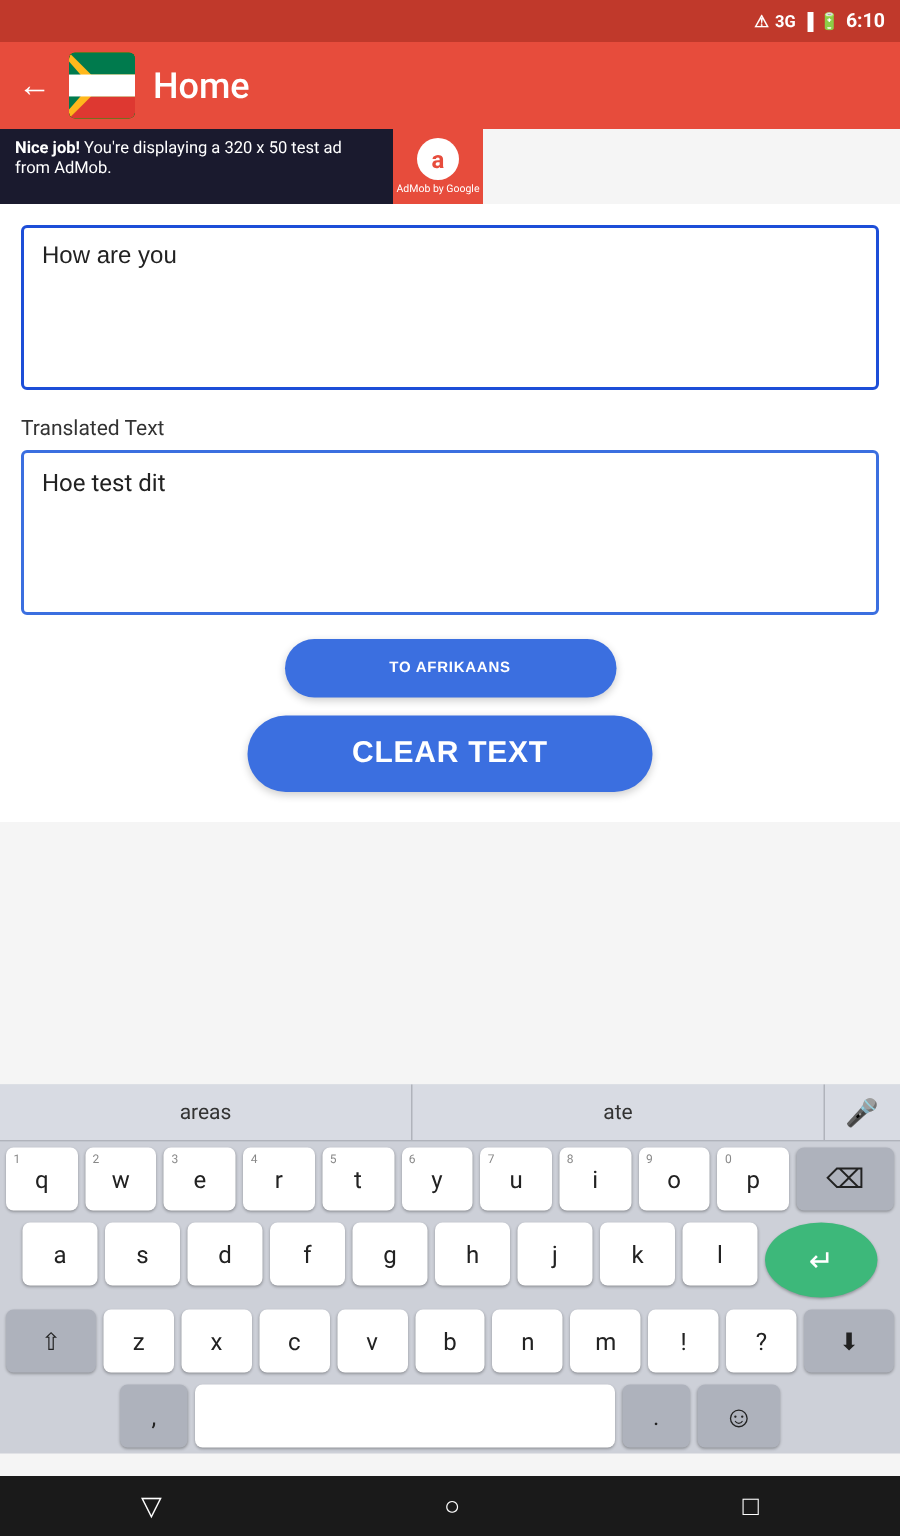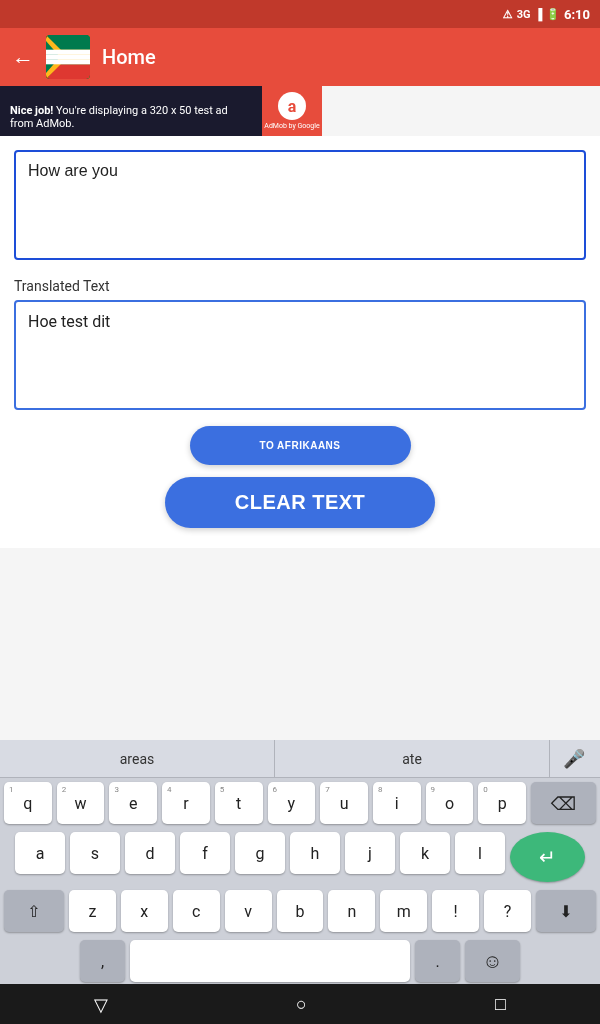--- a/index.html
+++ b/index.html
@@ -65,31 +65,31 @@
     }
     .flag-sa {
       width: 44px;
       height: 44px;
       position: relative;
       overflow: hidden;
       border-radius: 4px;
     }
     .toolbar-title {
       color: white;
-      font-size: 20px;
+      font-size: 24px;
       font-weight: 500;
     }
 
     
     .ad-banner {
       width: 322px;
       height: 50px;
       background: #1a1a2e;
       display: flex;
-      align-items: flex-end;
+      align-items: flex-start;
       overflow: hidden;
     }
     .ad-text {
       color: white;
       font-size: 11px;
       padding: 6px 10px;
       flex: 1;
     }
     .ad-text strong {
       font-weight: bold;
@@ -192,21 +192,21 @@
       cursor: pointer;
       letter-spacing: 0.5px;
       box-shadow: 0 2px 6px rgba(0,0,0,0.2);
     }
 
     
     .keyboard {
       background: #cdd0d8;
       width: 100%;
       position: absolute;
-      bottom: 38px;
+      bottom: 55px;
     }
 
     .keyboard-suggestions {
       background: #d8dbe3;
       display: flex;
       height: 38px;
       border-bottom: 1px solid #b0b3bb;
     }
     .suggestion-item {
       flex: 1;

